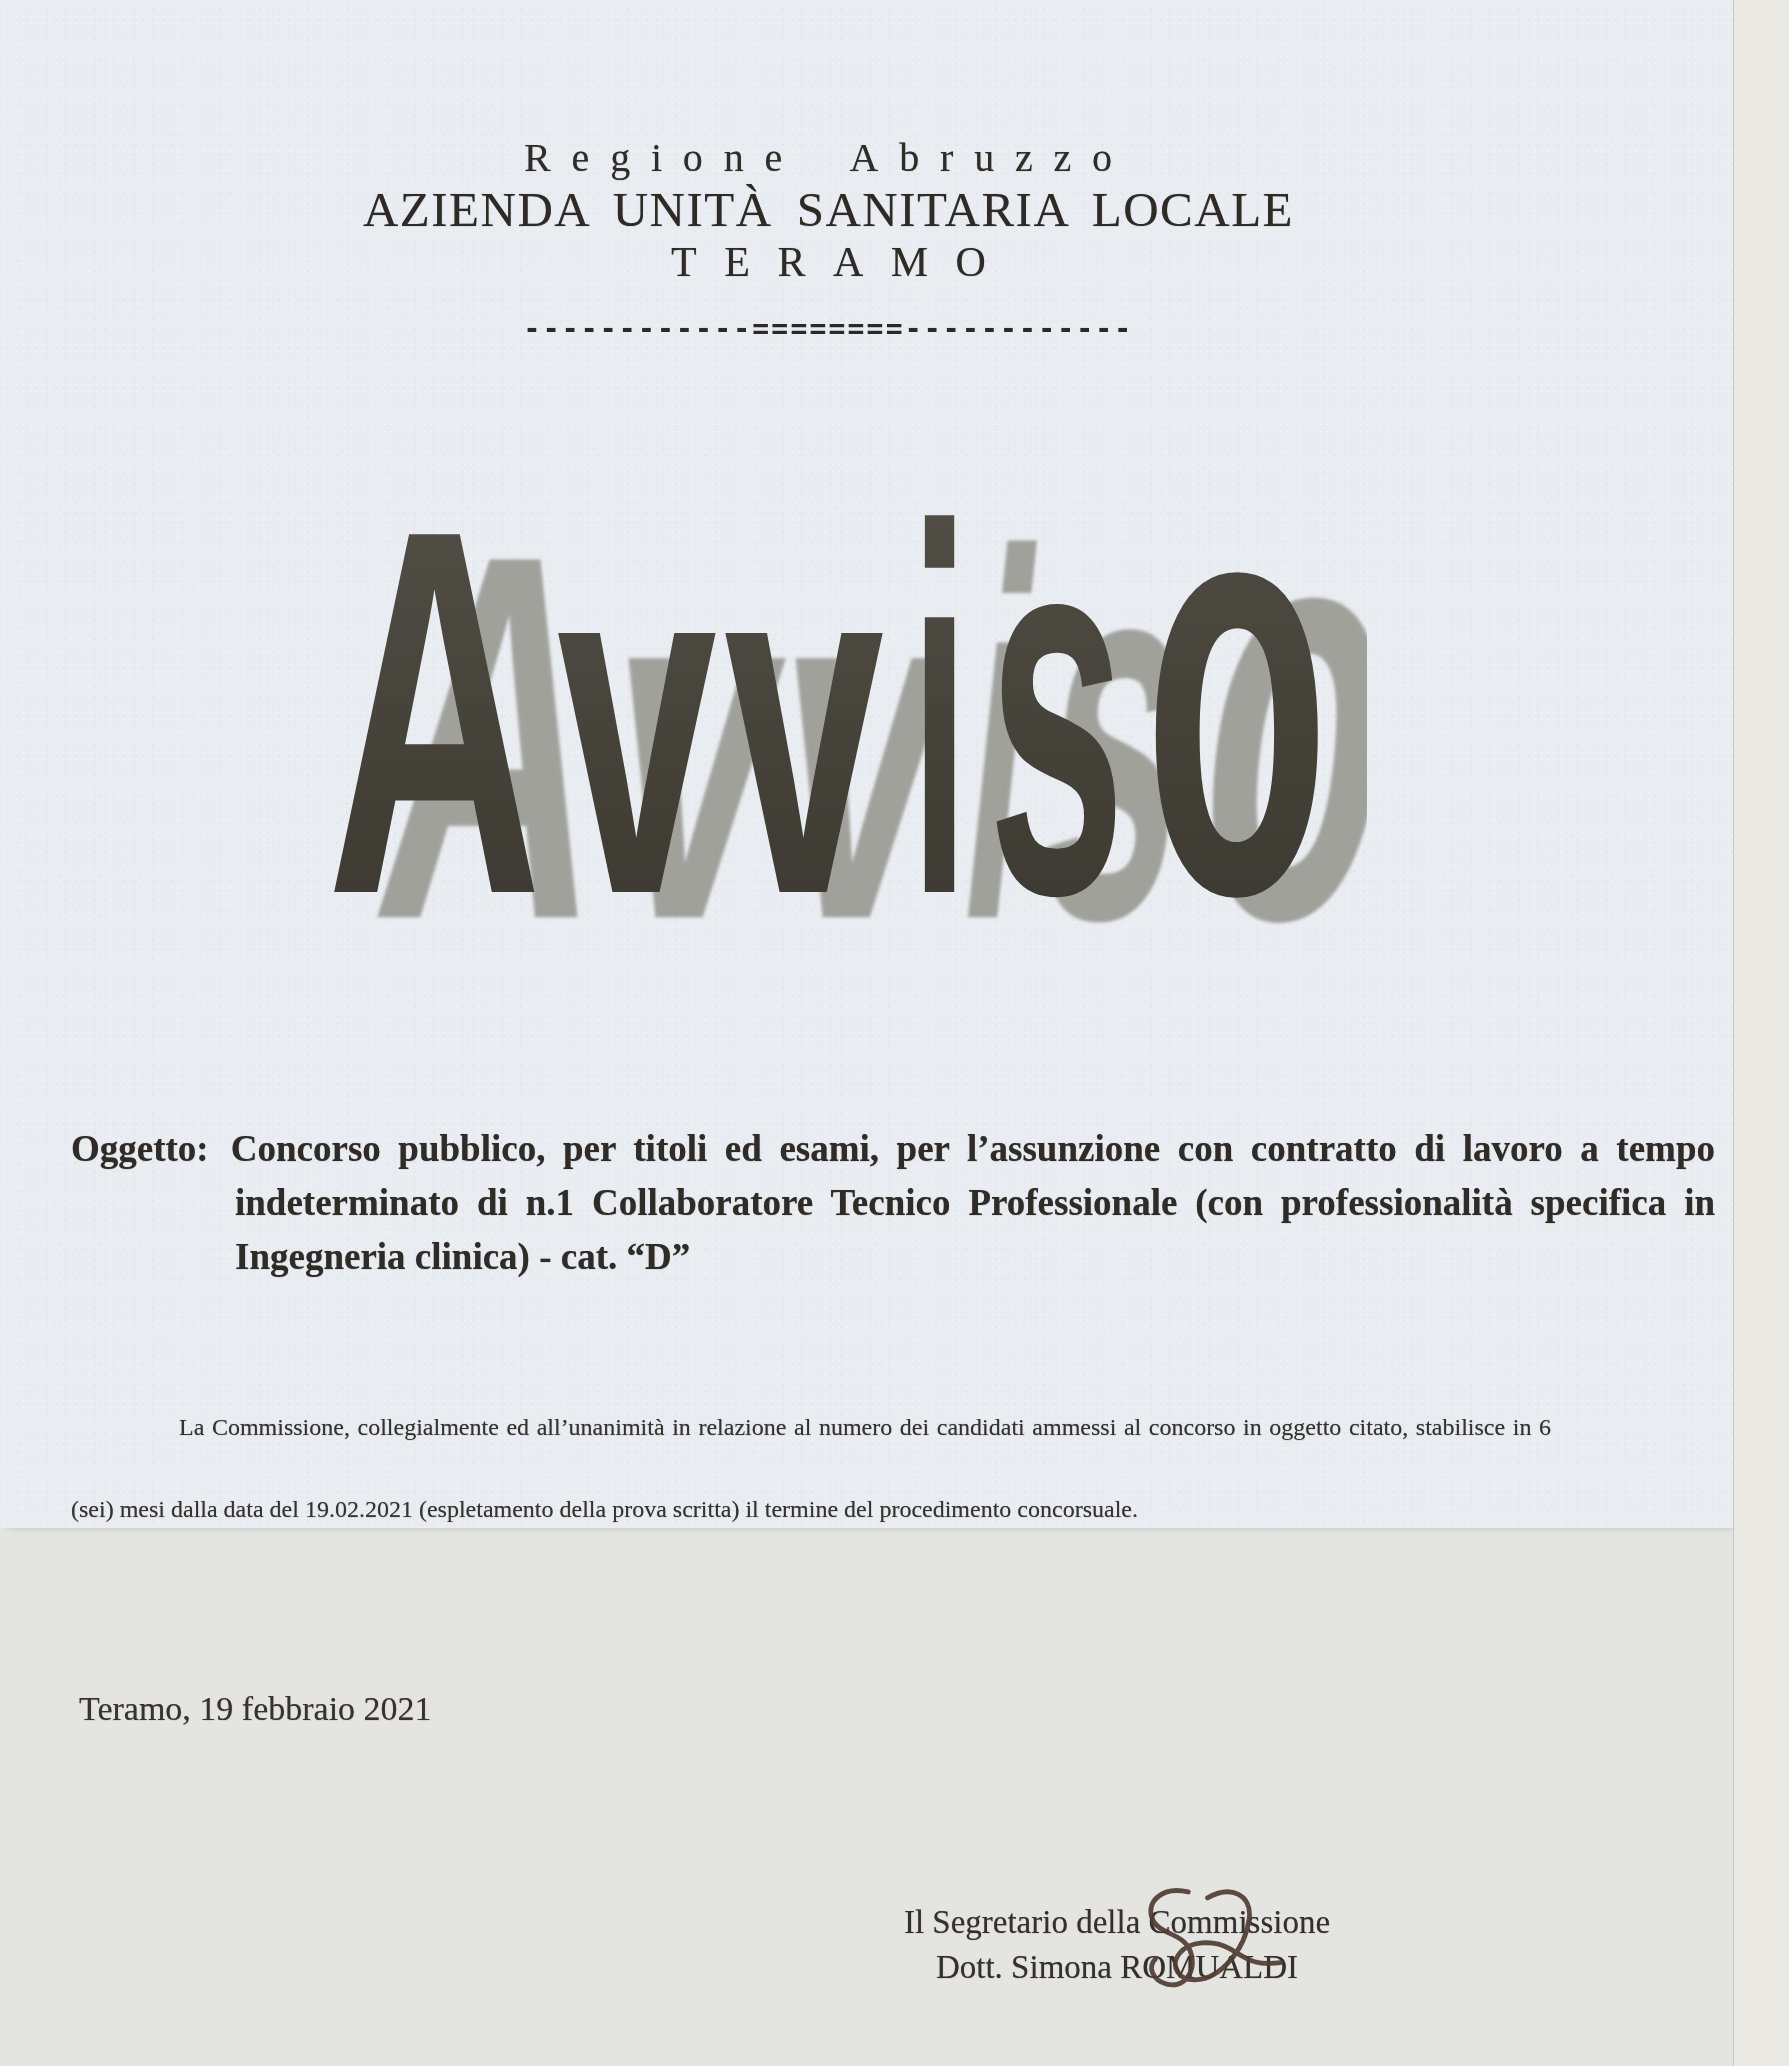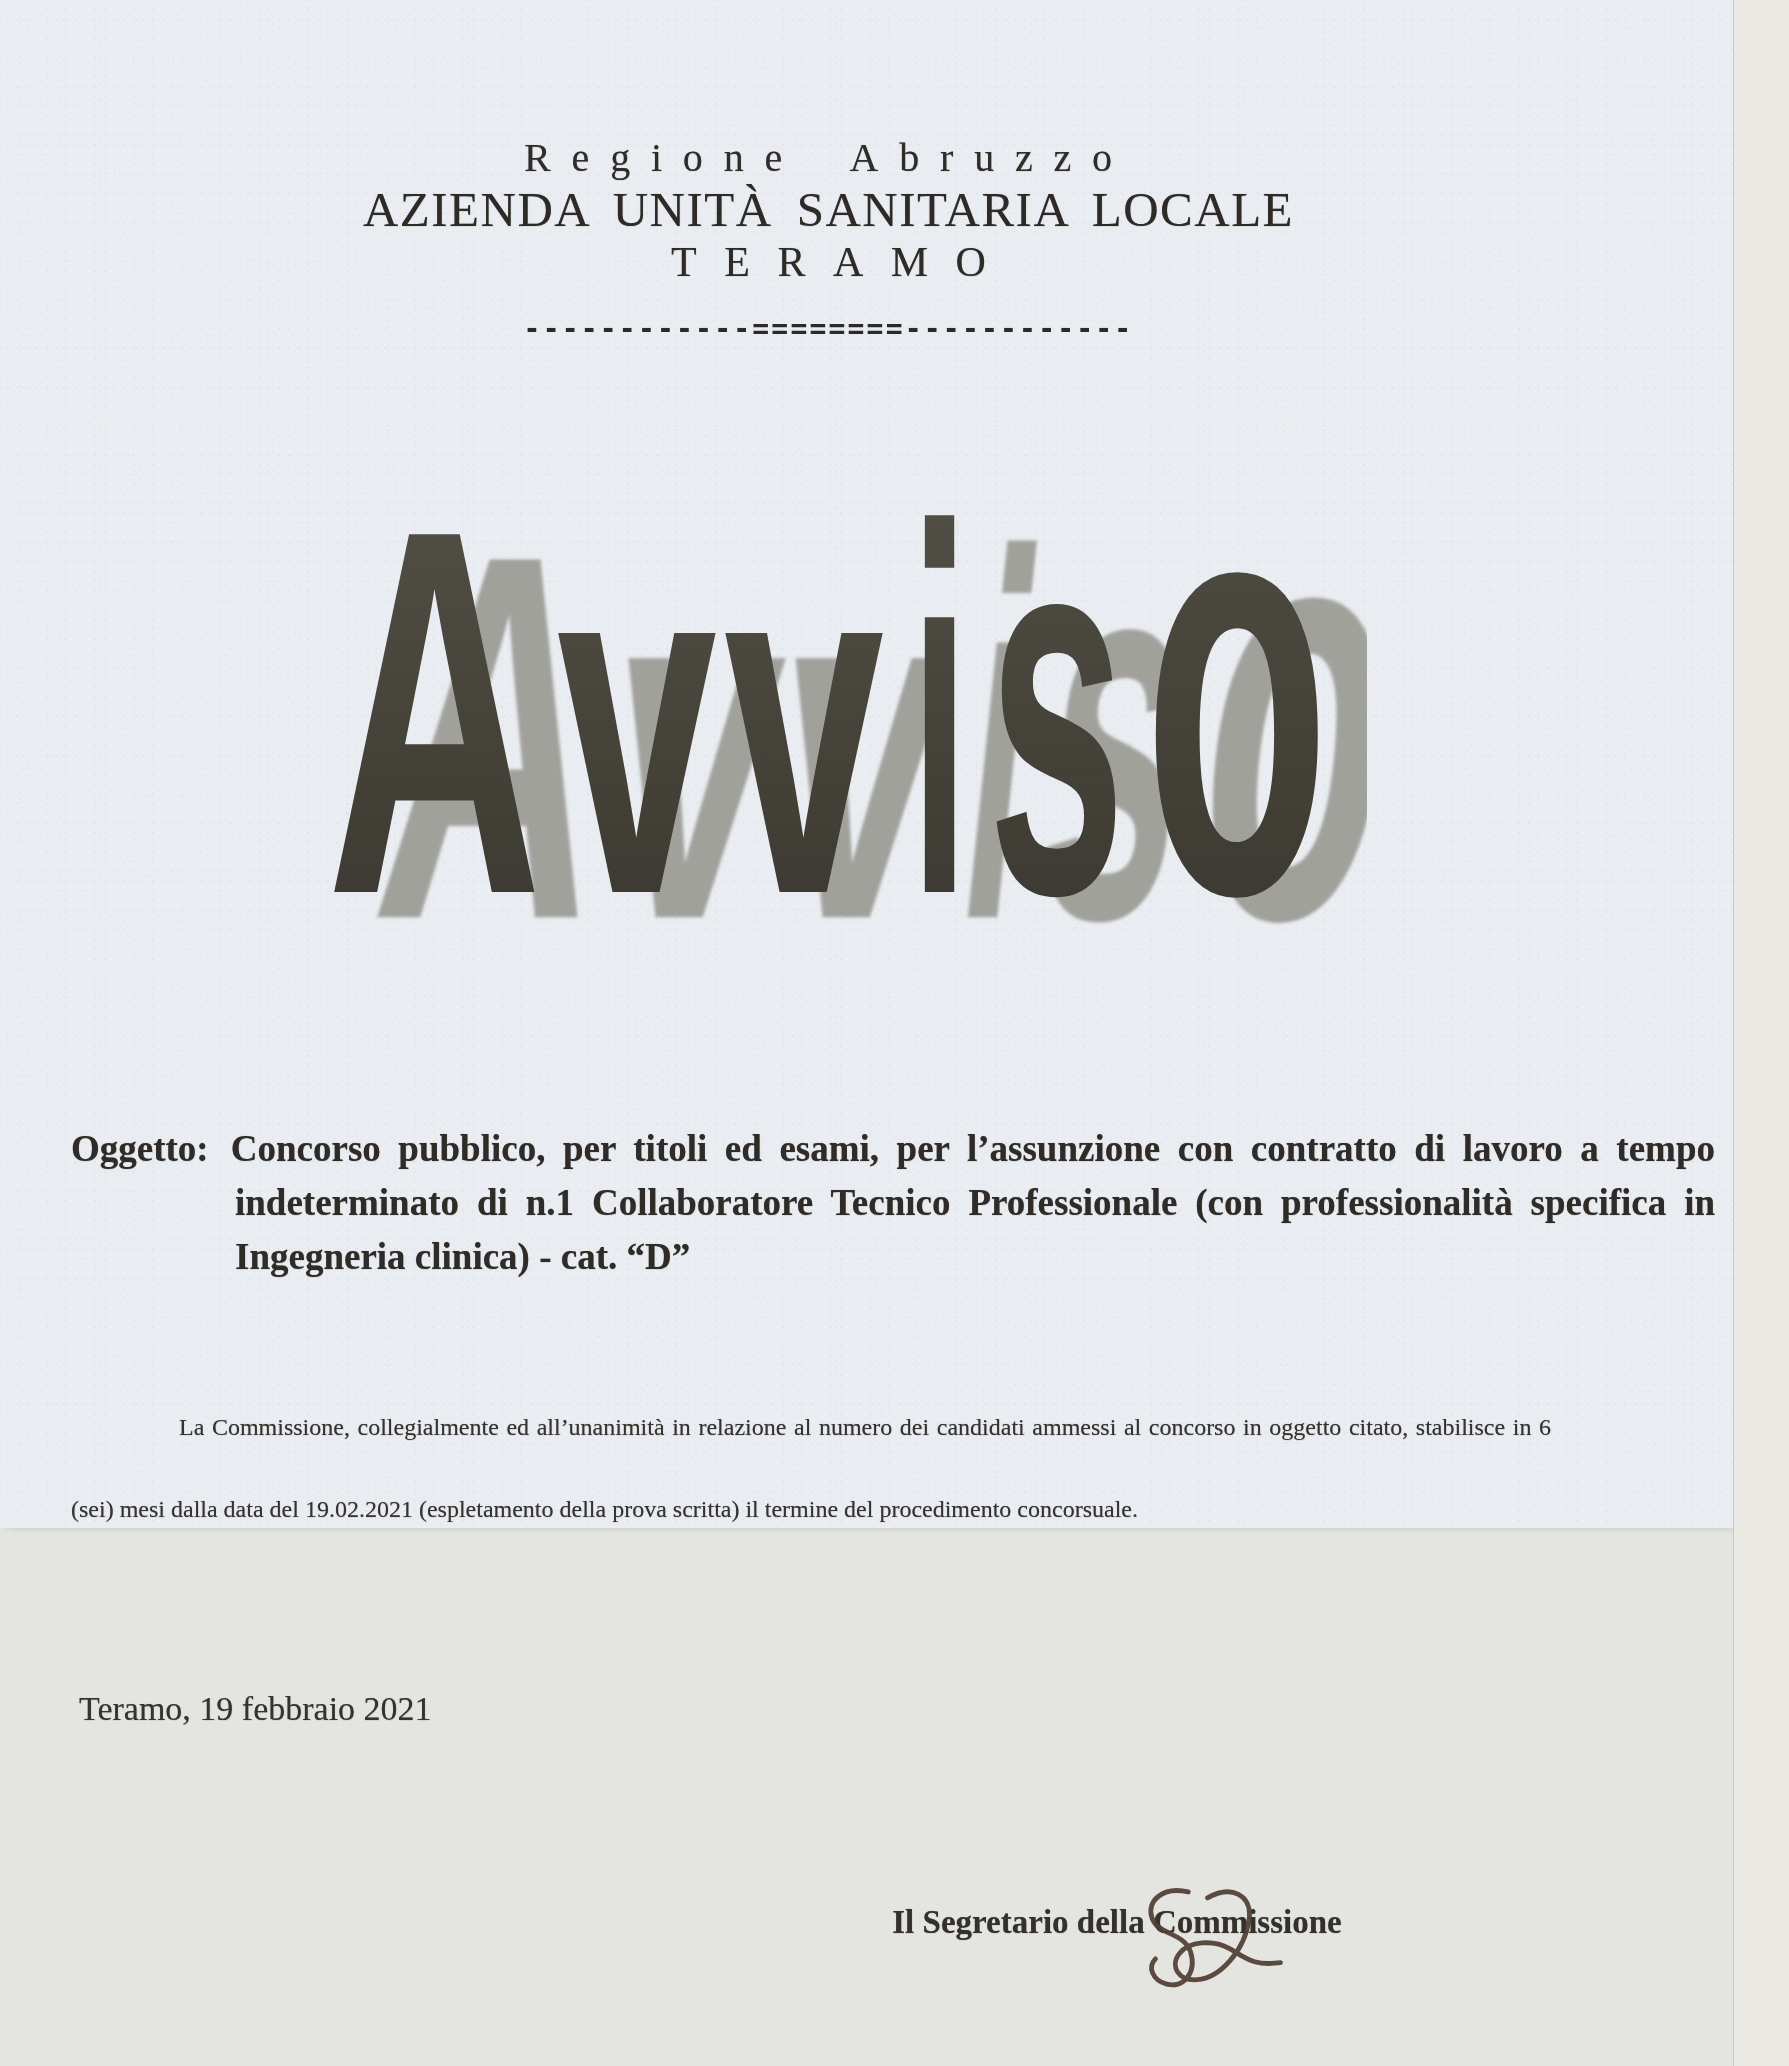--- a/index.html
+++ b/index.html
@@ -80,21 +80,20 @@
   .dateline {
     position: absolute; left: 79px; top: 1657px;
     font-size: 34px; color: #36332e; margin-top: 33px;
   }
 
   
   .signature {
     position: absolute; left: 790px; top: 1900px; width: 654px;
     text-align: center; font-size: 33px; line-height: 45px;
     color: #34312d;
-    font-weight: bold;
   }
   .scribble-svg { position: absolute; left: 1139px; top: 1883px; }
 </style>
 </head>
 <body>
 
 <div class="sheet">
 
   <div class="center-col hdr-region soft">Regione Abruzzo</div>
 
@@ -136,20 +135,21 @@
   </svg>
 
   <p class="subject soft"><span class="lbl">Oggetto:</span> <span>Concorso pubblico, per titoli ed esami, per l’assunzione con contratto di lavoro a tempo indeterminato di n.1 Collaboratore Tecnico Professionale (con professionalità specifica in Ingegneria clinica) - cat. “D”</span></p>
 
   <p class="bodytext soft">La Commissione, collegialmente ed all’unanimità in relazione al numero dei candidati ammessi al concorso in oggetto citato, stabilisce in 6 (sei) mesi dalla data del 19.02.2021 (espletamento della prova scritta) il termine del procedimento concorsuale.</p>
 
   <div class="dateline soft">Teramo, 19 febbraio 2021</div>
 
   <div class="signature soft">
     <div>Il Segretario della Commissione</div>
+    <div>Dott. Simona ROMUALDI</div>
   </div>
 
   <svg class="scribble-svg" width="149" height="119" viewBox="0 0 200 160">
     <g fill="none" stroke="#4f3d33" stroke-width="6.5" stroke-linecap="round" opacity="0.92">
       <path d="M 66,12 C 32,4 10,24 17,46 C 24,70 60,66 69,92 C 78,120 60,142 37,136 C 18,131 11,113 22,102"></path>
       <path d="M 92,20 C 124,2 152,16 148,48 C 142,92 108,128 78,130 C 53,132 41,112 54,95 C 67,78 100,76 121,88 C 144,101 154,112 190,107"></path>
     </g>
   </svg>
 
 </div>

